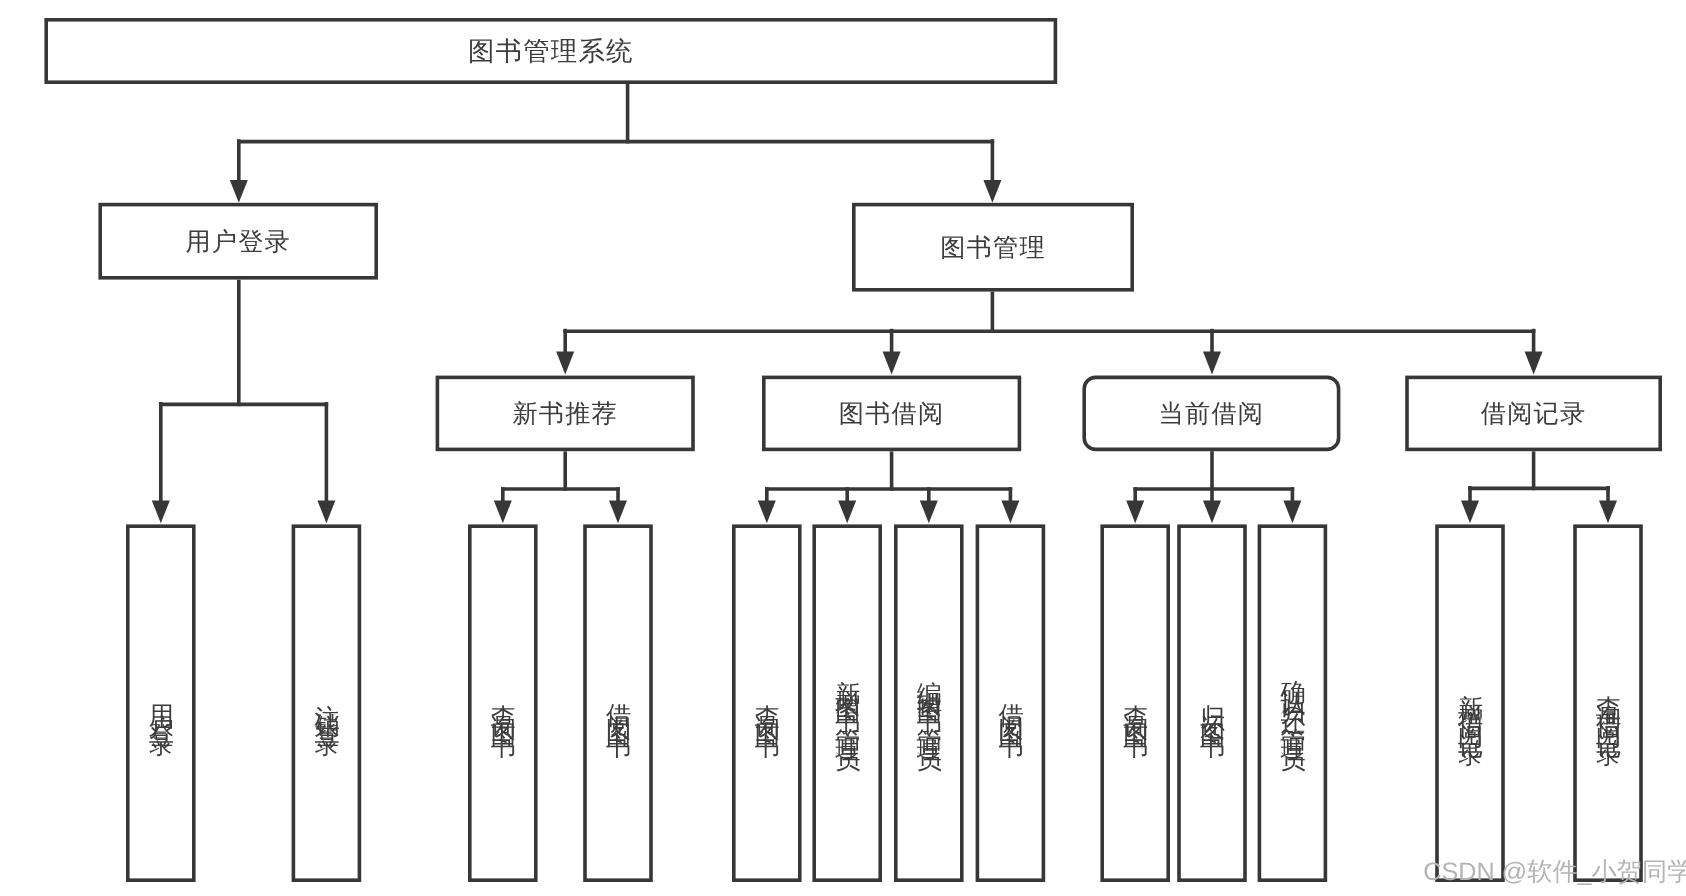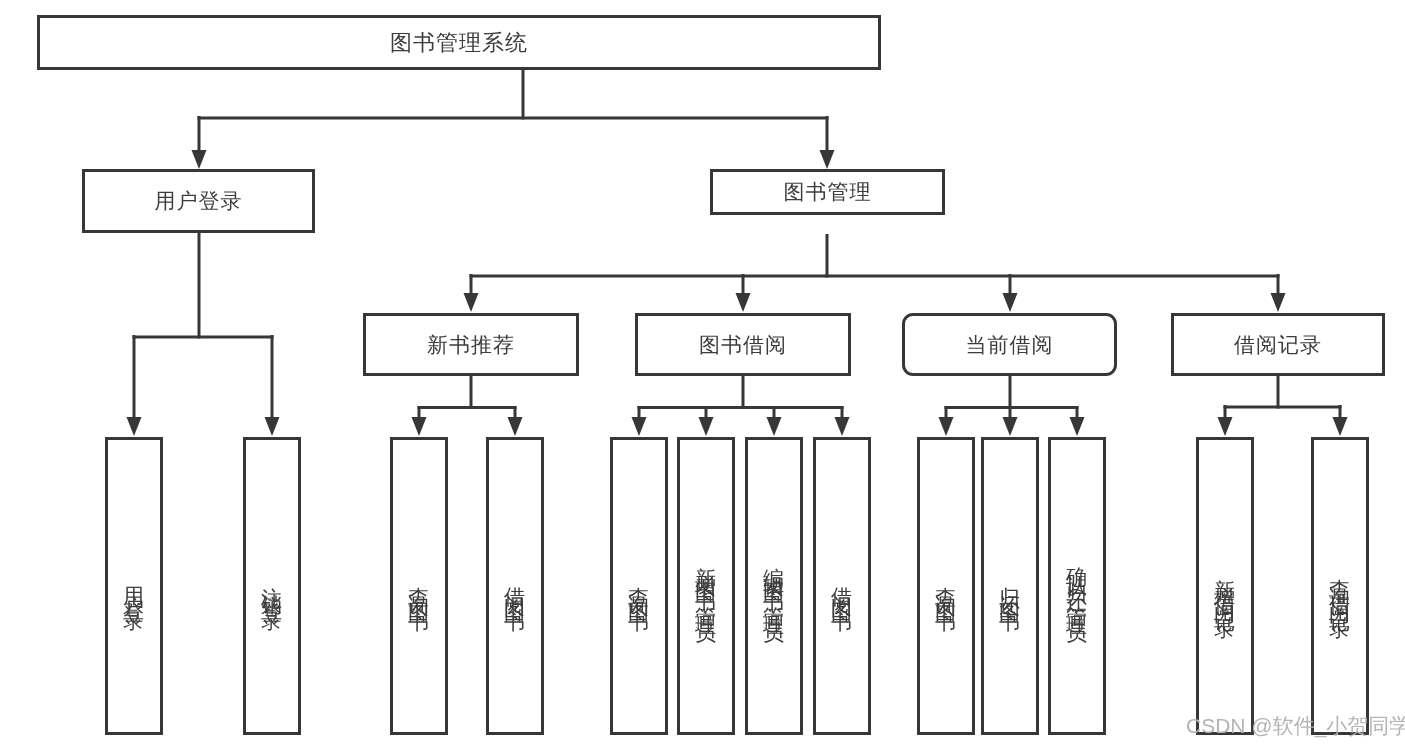--- a/index.html
+++ b/index.html
@@ -109,21 +109,21 @@
     <polygon points="1332.5,417 1347.5,417 1340,436"></polygon>
   </svg>
 
   <div class="node node-h node-root" style="left:12px;top:15px;width:844px;height:55px;margin-left:25px;">
     <span>图书管理系统</span>
   </div>
 
   <div class="node node-h" style="left:82px;top:169px;width:233px;height:64px;">
     <span>用户登录</span>
   </div>
-  <div class="node node-h" style="left:710px;top:169px;width:235px;height:46px;">
+  <div class="node node-h" style="left:710px;top:169px;width:235px;height:74px;">
     <span>图书管理</span>
   </div>
 
   <div class="node node-h" style="left:635px;top:313px;width:216px;height:63px;">
     <span>图书借阅</span>
   </div>
   <div class="node node-h" style="left:363px;top:313px;width:216px;height:63px;">
     <span>新书推荐</span>
   </div>
   <div class="node node-h" style="left:902px;top:313px;width:215px;height:63px;border-radius:11px;">

